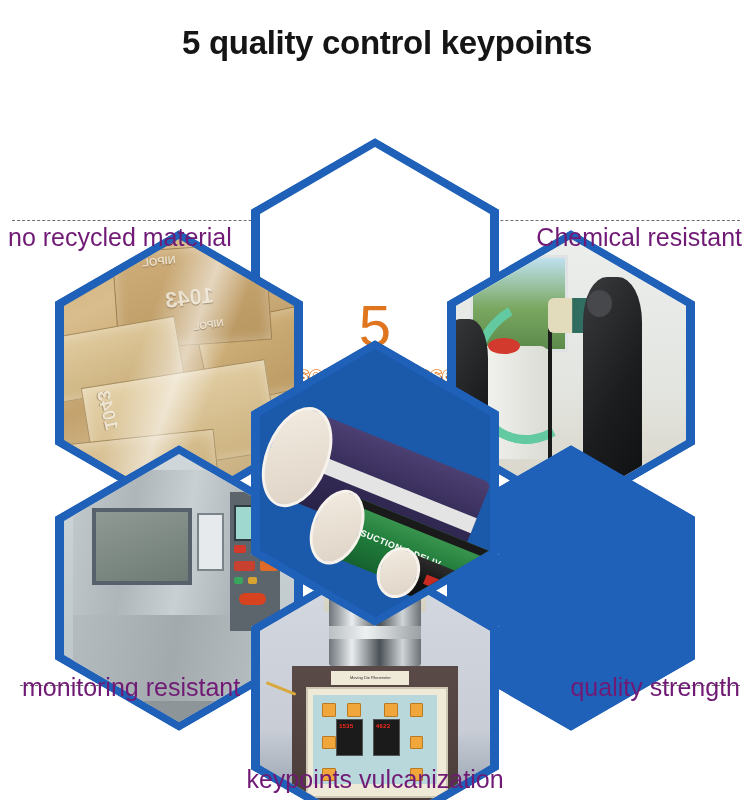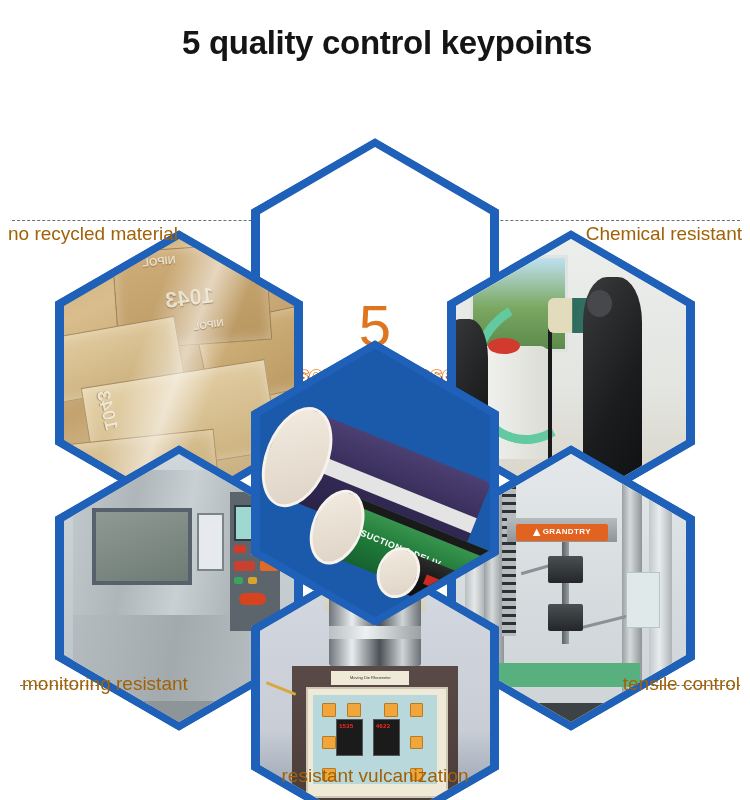--- a/index.html
+++ b/index.html
@@ -181,21 +181,21 @@
   .hose-end{position:absolute;border-radius:50%;background:linear-gradient(145deg,#f4ece2,#ddd2c4);border:3px solid #f7f2ec;}
   .hose-band{position:absolute;background:#e9e9e9;}
   .hose-text{
     position:absolute;color:#ffffff;font-weight:bold;
     letter-spacing:.5px;white-space:nowrap;
   }
 
   
   .label{
     position:absolute;
-    font-size:19px;color:#a16207;
+    font-size:25px;color:#701a75;
     white-space:nowrap;
     background:transparent;
   }
   .lab-tl{left:8px;top:223px;}
   .lab-tr{right:8px;top:223px;text-align:center;}
   .lab-bl{left:22px;top:673px;}
   .lab-br{right:10px;top:673px;}
   .lab-bc{left:0;right:0;top:765px;text-align:center;}
 </style>
 </head>
@@ -273,43 +273,20 @@
         <div class="wc-led" style="left:74%;top:46%;width:4%;height:2.5%;background:#3aa55c;"></div>
         <div class="wc-led" style="left:80%;top:46%;width:4%;height:2.5%;background:#d8a430;"></div>
         <div class="wc-led" style="left:76%;top:52%;width:12%;height:4.5%;background:#d8431f;border-radius:6px;"></div>
         <div class="wc-floor"></div>
       </div>
     </div>
   </div>
 
   <div class="hex hex-mr sep">
     <div class="hex-border"></div>
-    <div class="hex-inner">
-      <div class="photo p-tensile">
-        <div class="tt-wall"></div>
-        <div class="tt-frame-l"></div>
-        <div class="tt-frame-r"></div>
-        <div class="tt-col tt-col-l"></div>
-        <div class="tt-col tt-col-r"></div>
-        <div class="tt-ladder"></div>
-        <div class="tt-table"></div>
-        <div class="tt-rod"></div>
-        <div class="tt-crosshead"></div>
-        <div class="tt-badge">
-          <span class="logo"></span>
-          <span>GRANDTRY</span>
-        </div>
-        <div class="tt-arm" style="left:28%;top:41%;width:26%;transform:rotate(-16deg);"></div>
-        <div class="tt-arm" style="left:52%;top:62%;width:26%;transform:rotate(-14deg);"></div>
-        <div class="tt-grip tt-g1"></div>
-        <div class="tt-grip tt-g2"></div>
-        <div class="tt-doc"></div>
-        <div class="tt-floor"></div>
-      </div>
-    </div>
   </div>
 
   <div class="hex hex-bc sep">
     <div class="hex-border"></div>
     <div class="hex-inner">
       <div class="photo p-rheo">
         <div class="rh-wall"></div>
         <div class="rh-top"></div>
         <div class="rh-cyl"></div>
         <div class="rh-ring"></div>
@@ -363,14 +340,14 @@
 
       </div>
     </div>
   </div>
 
 </div>
 
 <div class="label lab-tl">no recycled material</div>
 <div class="label lab-tr">Chemical resistant</div>
 <div class="label lab-bl">monitoring resistant</div>
-<div class="label lab-br">tensile control</div>
-<div class="label lab-bc">resistant vulcanization</div>
+<div class="label lab-br">quality strength</div>
+<div class="label lab-bc">keypoints vulcanization</div>
 
 </body></html>

